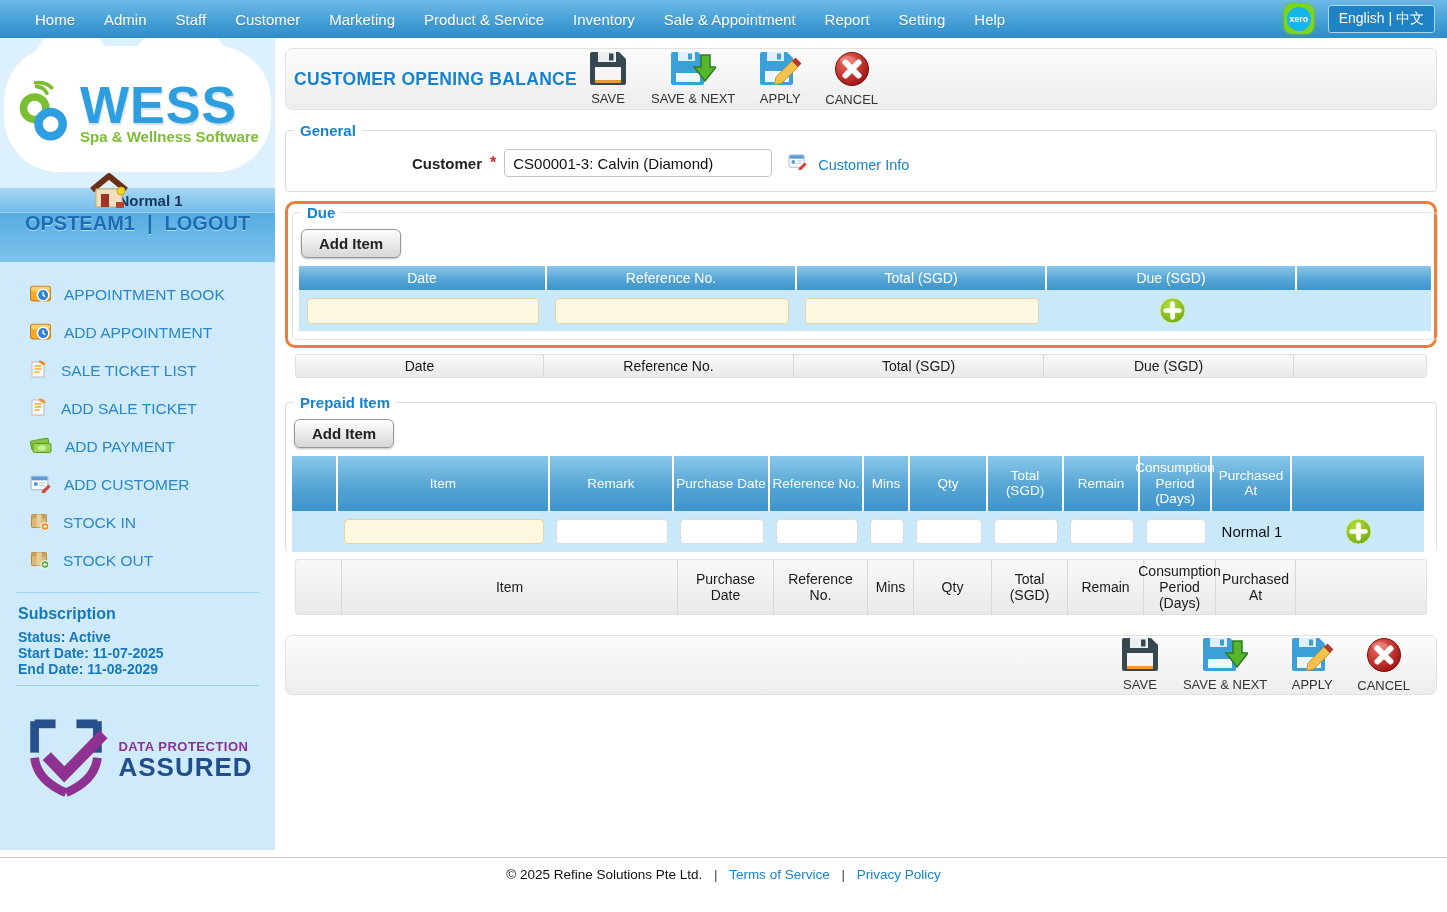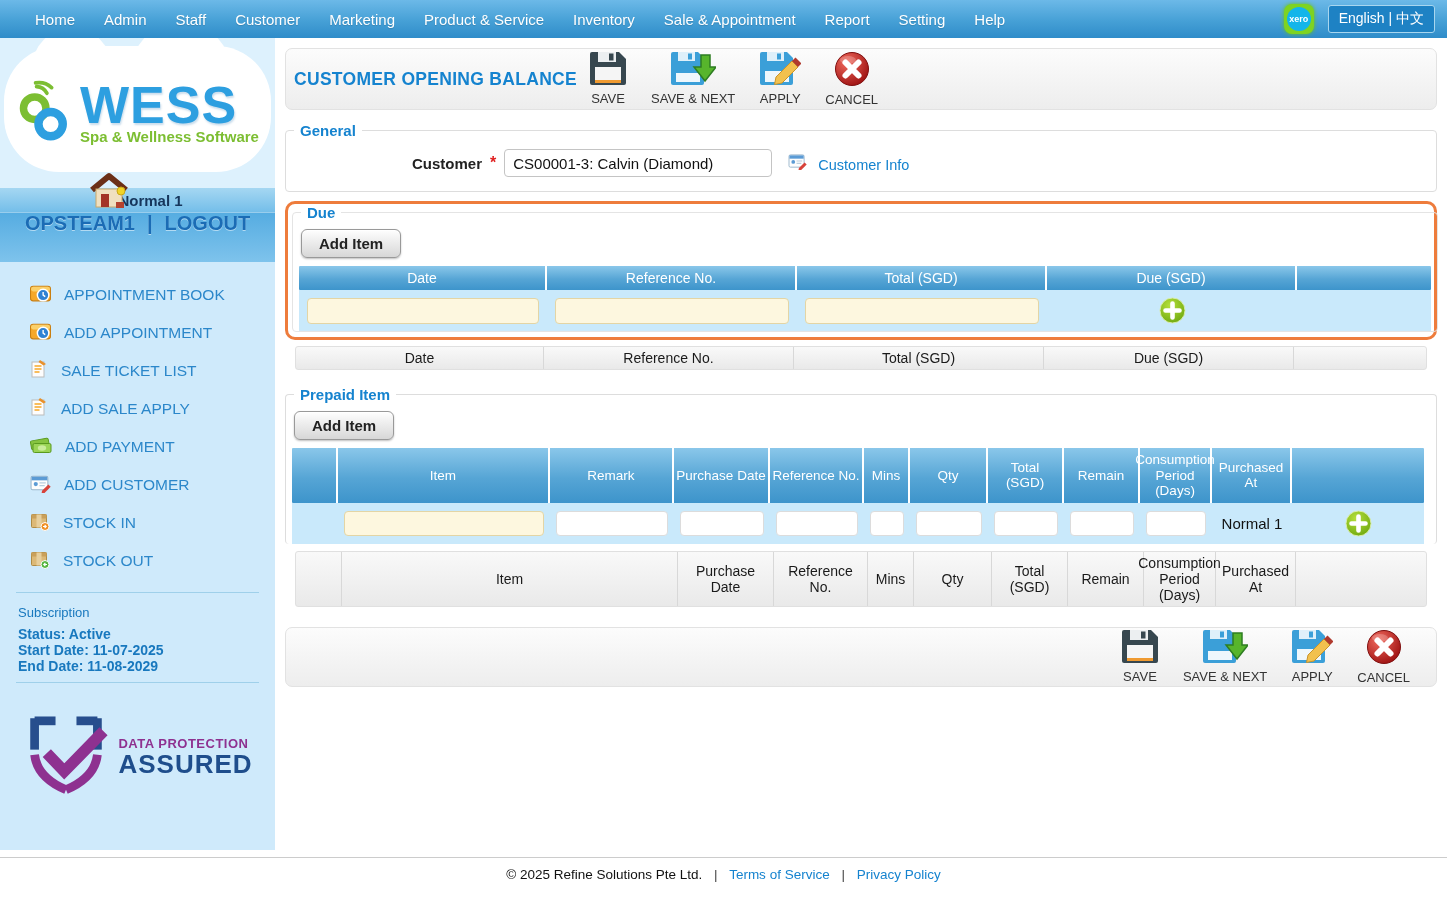--- a/index.html
+++ b/index.html
@@ -31,21 +31,21 @@
   .outlet-label { color:#16365c; font-size:15px; font-weight:bold; margin-left:26px; }
   .house-wrap { position:absolute; left:88px; top:-16px; z-index:3; }
   .user-bar { height:50px; background:linear-gradient(#55ace1,#7ec3ec); display:flex; align-items:flex-start; justify-content:center; gap:12px; font-size:20px; font-weight:bold; box-shadow:inset 0 1px 0 rgba(255,255,255,.4); }
   .user-bar span { color:#1b6cb5; cursor:pointer; text-shadow:0 1px 0 rgba(255,255,255,.5); }
   .user-sep { cursor:default !important; }
   .side-menu { padding:14px 0 4px 30px; }
   .menu-item { display:flex; align-items:center; gap:13px; height:38px; cursor:pointer; }
   .menu-item .mi-label { color:#2b87ca; font-size:15.5px; }
   .side-divider { border-top:1px solid #9fd0ea; margin:8px 16px; }
   .subscription { padding:4px 18px 0; }
-  .sub-heading { color:#1878be; font-size:13px; font-weight:normal; margin-bottom:6px; }
+  .sub-heading { color:#1878be; font-size:16px; font-weight:bold; margin-bottom:6px; }
   .sub-line { color:#1878be; font-size:14px; font-weight:bold; line-height:1.15; }
   .assured { display:flex; align-items:center; justify-content:center; gap:8px; margin-top:30px; }
   .assured-text .a1 { color:#8e3190; font-size:13px; font-weight:bold; letter-spacing:.5px; }
   .assured-text .a2 { color:#1f4e8c; font-size:26px; font-weight:bold; letter-spacing:1px; line-height:1; }
 
   
   .main { position:absolute; left:275px; top:38px; width:1172px; height:812px; background:#fff; padding:10px 0 0 10px; }
   .panel { width:1152px; background:linear-gradient(#fcfcfc,#ededed); border:1px solid #e2e2e2; border-radius:7px; }
   .header-panel { height:62px; display:flex; align-items:center; justify-content:flex-start; padding:0 14px 0 8px; }
   .page-title { color:#1583cf; font-size:17.5px; font-weight:bold; letter-spacing:.3px; }
@@ -58,21 +58,21 @@
 
   .general-fieldset { margin-top:12px; }
   .general-row { display:flex; align-items:center; padding:8px 0 6px 120px; gap:8px; }
   .field-label { font-size:15px; font-weight:bold; color:#222; }
   .req { color:#e02020; font-weight:bold; }
   .customer-input { width:268px; height:28px; border:1px solid #c4c4c4; border-radius:4px; font-size:15px; padding:0 8px; font-family:inherit; color:#111; }
   .cust-info-link { display:flex; align-items:flex-end; gap:11px; margin-left:8px; cursor:pointer; }
   .cust-info-link span { color:#1583cf; font-size:14.5px; }
 
   .orange-box { width:1152px; margin-top:9px; border:3px solid #ee7c3c; border-radius:10px; padding:0 4px 5px; }
-  .orange-box fieldset { border:1px solid #e4e4e4; width:100%; border-radius:4px; padding:2px 6px 0; }
+  .orange-box fieldset { border:1px solid #e4e4e4; width:100%; border-radius:4px; padding:2px 6px 8px; }
   .add-btn { background:linear-gradient(#fefefe,#d7d7d7); border:1px solid #999; border-radius:6px; padding:5px 17px; font-weight:bold; font-size:15px; color:#222; cursor:pointer; margin:6px 0 8px 2px; font-family:inherit; box-shadow:inset 0 1px 0 #fff, 0 1px 2px rgba(0,0,0,.25); }
 
   .grid-due { display:grid; grid-template-columns:248px 250px 250px 250px 1fr; width:1132px; }
   .thead-row { background:linear-gradient(#8ac7ea, #56a5d5 55%, #3d94cb); border-radius:1px; }
   .th { color:#fff; font-size:14px; display:flex; align-items:center; justify-content:center; text-align:center; border-right:2px solid #fff; padding:4px 2px; line-height:1.15; }
   .th:last-child { border-right:none; }
   .input-row { background:#c9e9fb; padding:7px 0; align-items:center; }
   .cell { display:flex; align-items:center; justify-content:center; }
   .inp { height:26px; border-radius:4px; border:1px solid #dcdcdc; background:#fff; width:calc(100% - 16px); font-size:15px; font-family:inherit; padding:0 6px; }
   .cream { background:#fdf7df; border-color:#e3d5a5; }
@@ -195,21 +195,21 @@
         <span class="mi-label">SALE TICKET LIST</span>
       </div>
       <div class="menu-item">
         <span>
           <svg width="18" height="20" viewBox="0 0 18 20">
               <rect x="2" y="3" width="12" height="15" fill="#fdfdfd" stroke="#bbb"></rect>
               <path d="M4.5 7h7M4.5 10h7M4.5 13h5" stroke="#f6a829" stroke-width="1.4"></path>
               <path d="M10 1 l6 4 -2.5 1.5 -5-3.5z" fill="#e8902a"></path>
             </svg>
         </span>
-        <span class="mi-label">ADD SALE APPLY</span>
+        <span class="mi-label">ADD SALE TICKET</span>
       </div>
       <div class="menu-item">
         <span>
           <svg width="22" height="19" viewBox="0 0 22 18">
               <g transform="rotate(-10 10 8)">
                 <rect x="1" y="3" width="18" height="9" rx="1.5" fill="#86c440" stroke="#5a9a1f"></rect>
               </g>
               <rect x="3" y="7" width="18" height="9" rx="1.5" fill="#9ad455" stroke="#5a9a1f"></rect>
               <ellipse cx="12" cy="11.5" rx="4.2" ry="2.8" fill="#c9ec9a"></ellipse>
             </svg>

